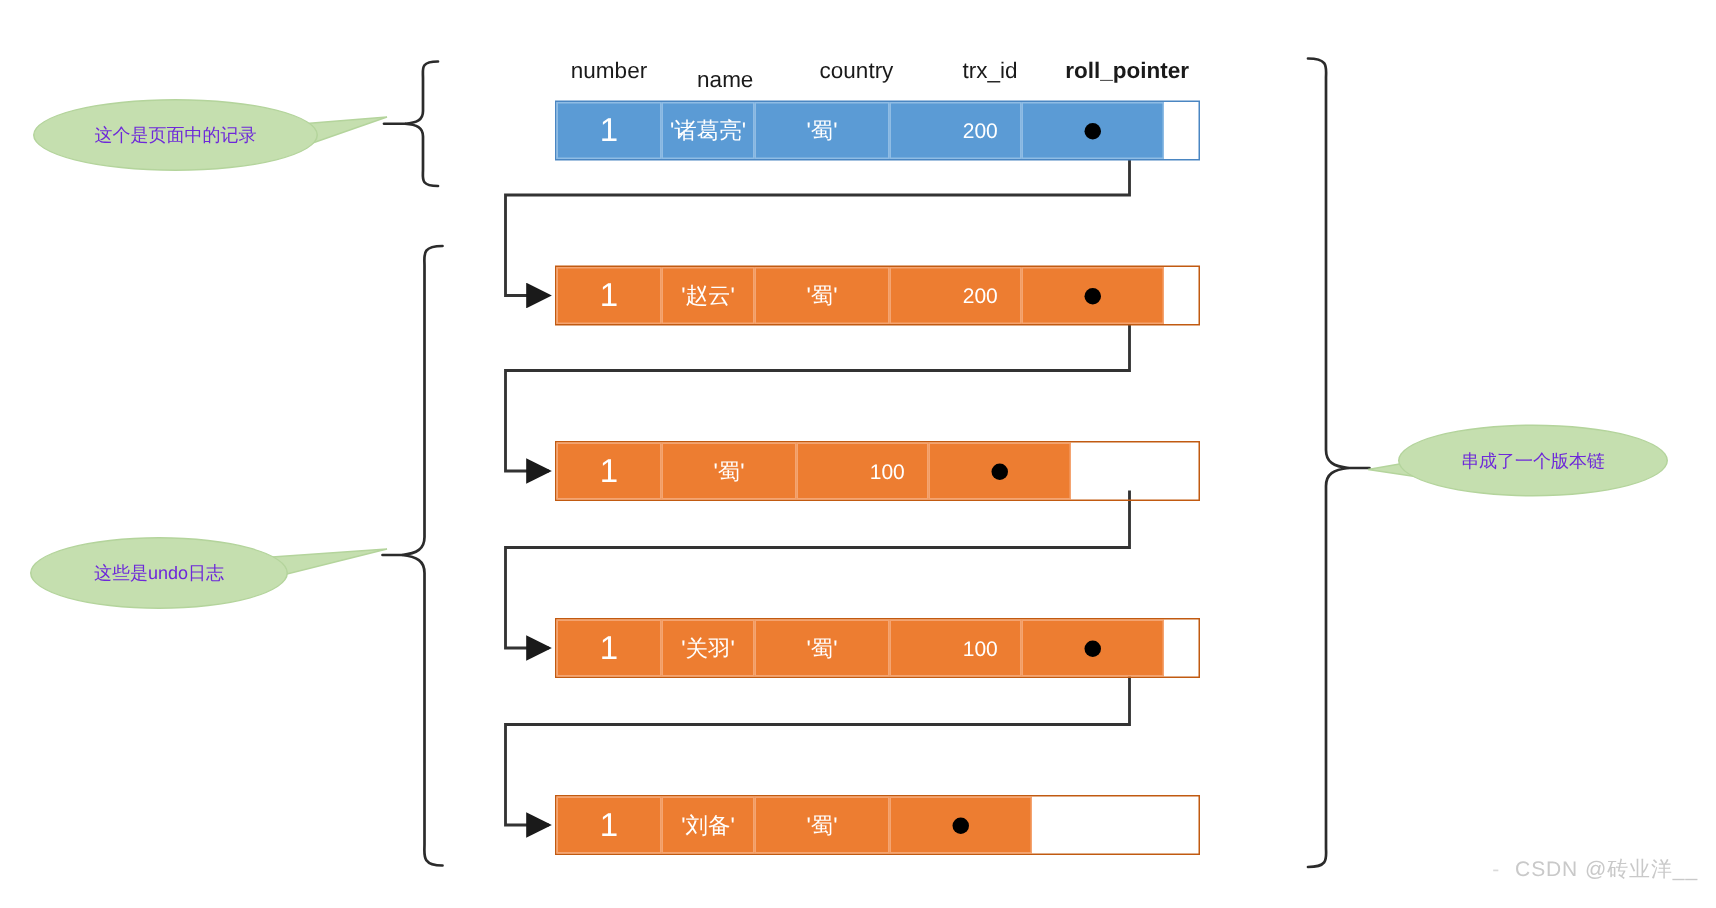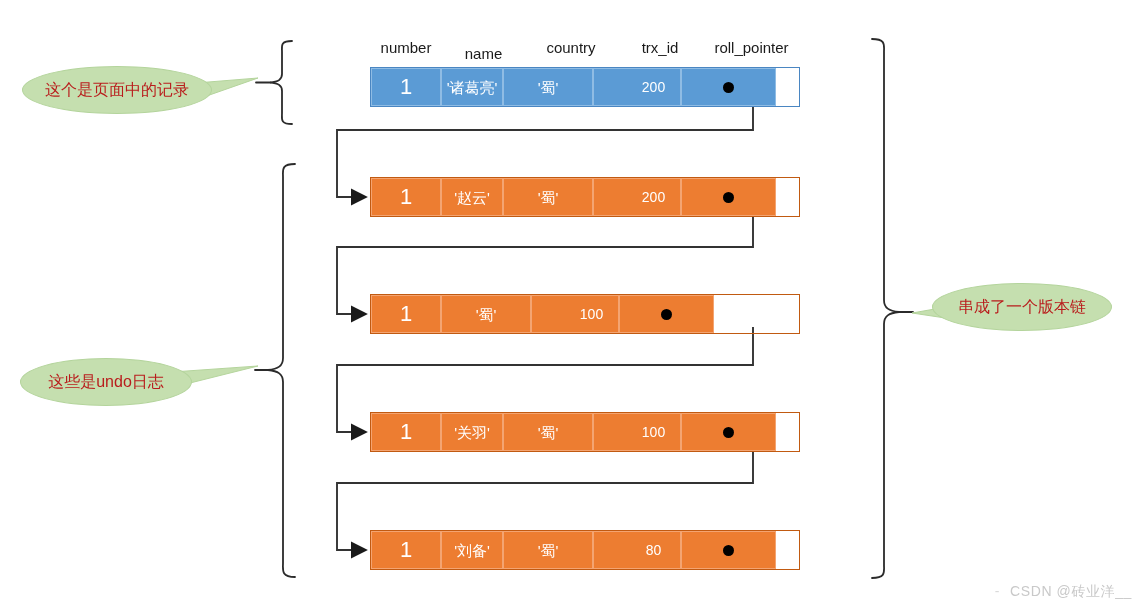--- a/index.html
+++ b/index.html
@@ -35,34 +35,34 @@
   
   .col-headers{position:absolute;left:371px;top:36px;width:428px;height:22px;display:flex;}
   .col-head{
     display:flex;align-items:center;justify-content:center;
     font-size:15px;color:#1a1a1a;white-space:nowrap;
   }
   .h-number{width:70px;}
   .h-name{width:85px;margin-top:12px;}
   .h-country{width:90px;}
   .h-trx{width:88px;}
-  .h-ptr{width:95px;}
+  .h-ptr{width:95px;font-weight:bold;}
 
   
   .callout{position:absolute;}
   .bubble-body{
     position:absolute;box-sizing:border-box;
     background:#C5DFAF;border:1px solid #B4D49C;border-radius:50%;
     display:flex;align-items:center;justify-content:center;
-    color:#b91c1c;font-size:16px;white-space:nowrap;
+    color:#6d28d9;font-size:12px;white-space:nowrap;
   }
 
   
   .watermark{
-    position:absolute;right:12px;bottom:4px;
+    position:absolute;right:12px;bottom:16px;
     font-size:14px;color:#c9c9c9;letter-spacing:.6px;white-space:nowrap;
   }
   .wm-dash{color:#dadada;margin-right:10px;}
 </style>
 </head>
 <body>
 
 <div id="stage">
 
   <svg id="svg-layer" viewBox="0 0 1144 605">
@@ -146,21 +146,20 @@
     <div class="cell c-trx">100</div>
     <div class="cell c-ptr">
       <span class="ptr-dot"></span>
     </div>
   </div>
 
   <div class="record-row row-orange" style="top:531px;">
     <div class="cell c-number">1</div>
     <div class="cell c-name">'刘备'</div>
     <div class="cell c-country">'蜀'</div>
-    <div class="cell c-trx">80</div>
     <div class="cell c-ptr">
       <span class="ptr-dot"></span>
     </div>
   </div>
 
   <div class="callout">
     <div class="bubble-body" style="left:22px;top:66px;width:190px;height:48px;">这个是页面中的记录</div>
   </div>
 
   <div class="callout">

